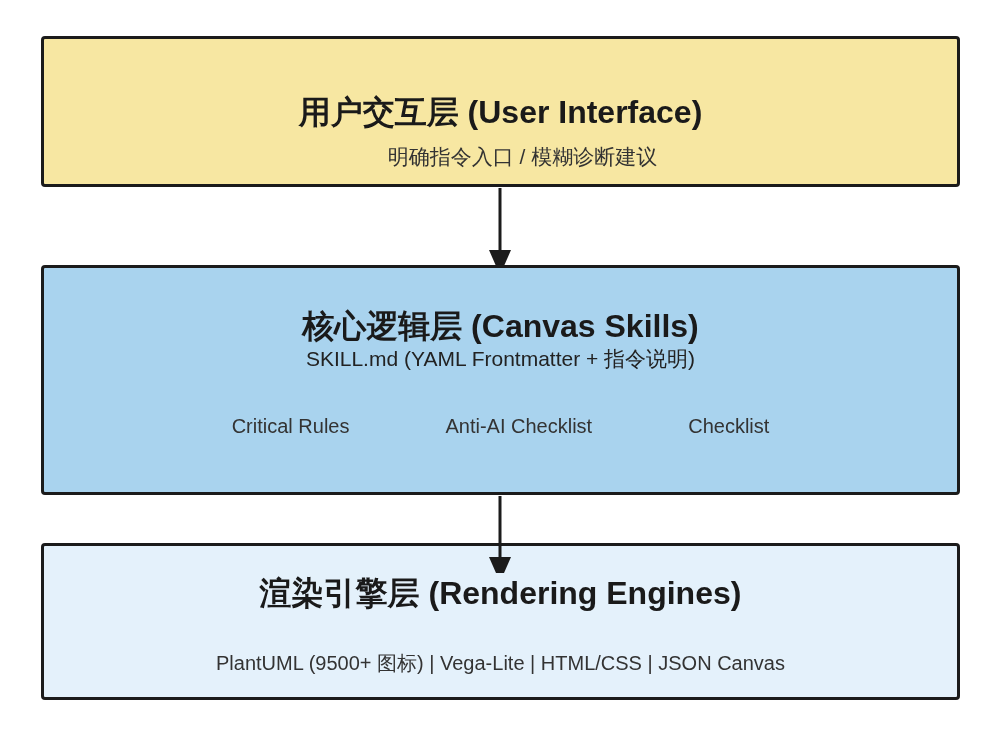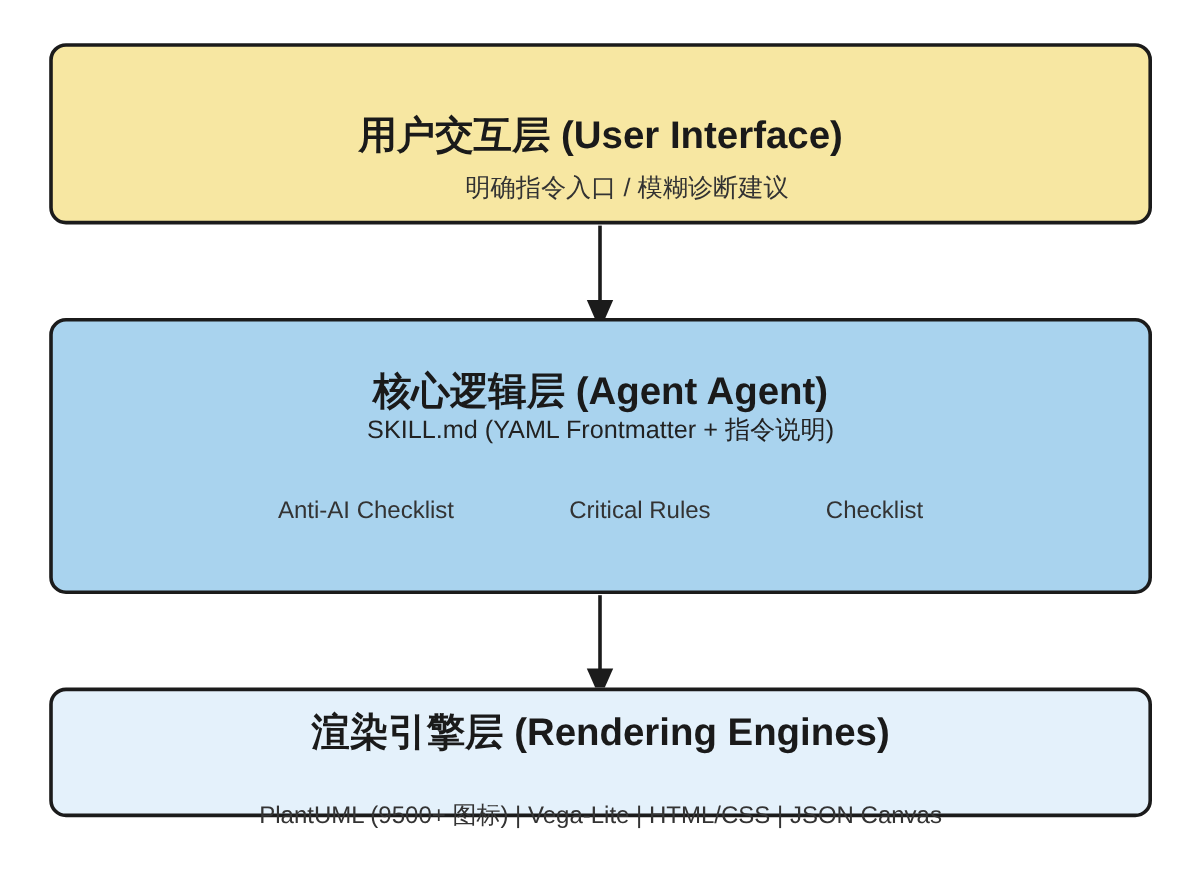--- a/index.html
+++ b/index.html
@@ -16,40 +16,40 @@
     width: 984px;
     height: 734px;
     background: #ffffff;
   }
   .layer-box {
     position: absolute;
     left: 41px;
     width: 919px;
     box-sizing: border-box;
     border: 3px solid #1b1b1b;
-    border-radius: 14px;
+    border-radius: 4px;
     display: flex;
     flex-direction: column;
     align-items: center;
     text-align: center;
   }
   .layer-user-interface {
     top: 36px;
     height: 151px;
     padding-top: 54px;
   }
   .layer-agent-skills {
     top: 265px;
     height: 230px;
     padding-top: 39px;
   }
   .layer-rendering-engines {
-    top: 573px;
-    height: 108px;
-    padding-top: 15px;
+    top: 543px;
+    height: 157px;
+    padding-top: 28px;
   }
   .layer-title {
     font-size: 32px;
     font-weight: 700;
     line-height: 38px;
     color: #1a1a1a;
     white-space: nowrap;
   }
   .layer-subtitle {
     font-size: 21px;
@@ -91,25 +91,25 @@
 <body>
 
 <div class="canvas">
 
   <div class="layer-box layer-user-interface" style="background-color: rgb(247, 231, 162);">
     <div class="layer-title">用户交互层 (User Interface)</div>
     <div class="layer-subtitle">明确指令入口 / 模糊诊断建议</div>
   </div>
 
   <div class="layer-box layer-agent-skills" style="background-color: rgb(169, 211, 238);">
-    <div class="layer-title">核心逻辑层 (Agent Agent)</div>
+    <div class="layer-title">核心逻辑层 (Canvas Skills)</div>
     <div class="layer-subtitle">SKILL.md (YAML Frontmatter + 指令说明)</div>
     <div class="layer-items">
+      <span class="layer-item">Critical Rules</span>
       <span class="layer-item">Anti-AI Checklist</span>
-      <span class="layer-item">Critical Rules</span>
       <span class="layer-item">Checklist</span>
     </div>
   </div>
 
   <div class="layer-box layer-rendering-engines" style="background-color: rgb(228, 241, 251);">
     <div class="layer-title">渲染引擎层 (Rendering Engines)</div>
     <div class="layer-subtitle">PlantUML (9500+ 图标) | Vega-Lite | HTML/CSS | JSON Canvas</div>
   </div>
 
   <svg class="arrows-overlay" width="984" height="734" viewBox="0 0 984 734">

